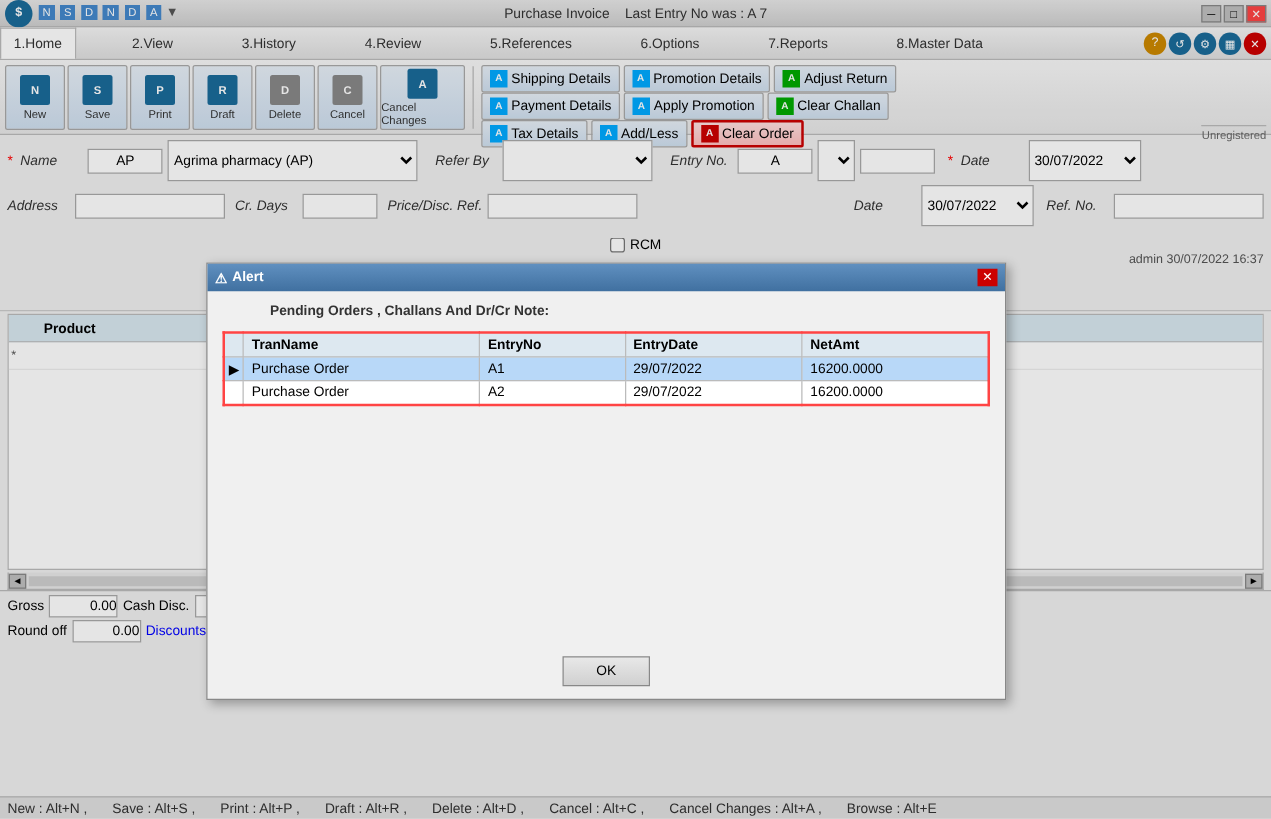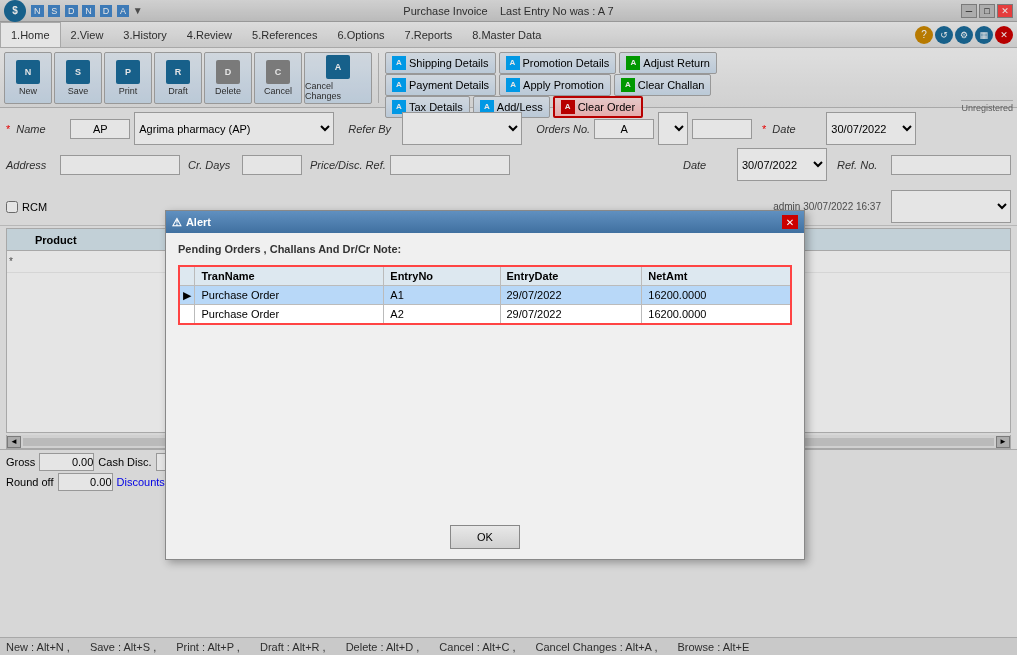--- a/index.html
+++ b/index.html
@@ -24,20 +24,21 @@
     
     .app-logo { width: 22px; height: 22px; background: #1a6b9a; border-radius: 50%; display: flex; align-items: center; justify-content: center; color: white; font-size: 10px; font-weight: bold; }
     
     
     .menu-bar {
       background: linear-gradient(to bottom, #f5f5f5, #e0e0e0);
       height: 26px;
       display: flex;
       align-items: center;
       border-bottom: 1px solid #bbb;
+      gap: 35px;
     }
     .menu-item {
       padding: 4px 10px;
       cursor: pointer;
       color: #333;
       font-size: 11px;
       height: 100%;
       display: flex;
       align-items: center;
     }
@@ -160,21 +161,21 @@
       color: white;
       height: 22px;
       display: flex;
       align-items: center;
       padding: 0 6px;
       justify-content: space-between;
     }
     .dialog-title-text { font-size: 11px; font-weight: bold; display: flex; align-items: center; gap: 4px; }
     .dialog-close { width: 16px; height: 14px; background: #cc0000; border: none; color: white; cursor: pointer; font-size: 10px; display: flex; align-items: center; justify-content: center; }
     .dialog-body { padding: 10px 12px; }
-    .dialog-message { font-size: 11px; color: #333; margin-bottom: 10px; font-weight: bold; }
+    .dialog-message { font-size: 11px; color: #333; margin-bottom: 10px; font-weight: bold; margin-left: 38px; }
     
     
     .alert-table {
       width: 100%;
       border-collapse: collapse;
       border: 2px solid #ff4444;
     }
     .alert-table th {
       background: #dde8f0;
       border: 1px solid #bbb;
@@ -332,21 +333,21 @@
 
   <div class="form-row">
     <span class="required">*</span>
     <span class="form-label">Name</span>
     <input class="form-input small" value="AP" style="">
     <select class="form-select" style="width:200px;">
       <option>Agrima pharmacy (AP)</option>
     </select>
     <span class="form-label" style="margin-left:10px;">Refer By</span>
     <select class="form-select" style="width:120px;"><option></option></select>
-    <span class="form-label" style="margin-left:10px;">Orders No.</span>
+    <span class="form-label" style="margin-left:10px;">Entry No.</span>
     <input class="form-input small" value="A" style="">
     <select class="form-select" style="width:30px;"><option></option></select>
     <input class="form-input small" value="" style="">
     <span class="required" style="margin-left:6px;">*</span>
     <span class="form-label">Date</span>
     <select class="form-select" style="width:90px;"><option>30/07/2022</option></select>
   </div>
 
   <div class="form-row">
     <span class="form-label">Address</span>
@@ -355,21 +356,21 @@
     <input class="form-input small" value="" style="">
     <span class="form-label" style="margin-left:4px;">Price/Disc. Ref.</span>
     <input class="form-input medium" value="" style="">
     <span class="form-label" style="margin-left:auto;">Date</span>
     <select class="form-select" style="width:90px;"><option>30/07/2022</option></select>
     <span class="form-label" style="margin-left:6px;">Ref. No.</span>
     <input class="form-input medium" value="" style="">
   </div>
 </div>
 
-<div style="display:flex;align-items:center;padding:2px 6px;background:#f0f0f0;border-bottom:1px solid #ccc;">
+<div style="display:flex;align-items:center;padding:2px 6px;background:#f0f0f0;border-bottom:1px solid #ccc;flex-direction:column;">
   <div style="display:flex;align-items:center;gap:4px;">
     <input type="checkbox" style="width: 12px; height: 12px;">
     <span>RCM</span>
   </div>
   <div style="margin-left:auto;font-size:10px;color:#555;">admin 30/07/2022 16:37</div>
   <select class="form-select" style="width:120px;margin-left:10px;"><option></option></select>
 </div>
 
 <div style="margin:2px 6px;border:1px solid #bbb;background:white;height:205px;overflow:hidden;">
   <div style="display:flex;background:#d8e8f0;border-bottom:1px solid #bbb;height:22px;align-items:center;gap:10px;">

